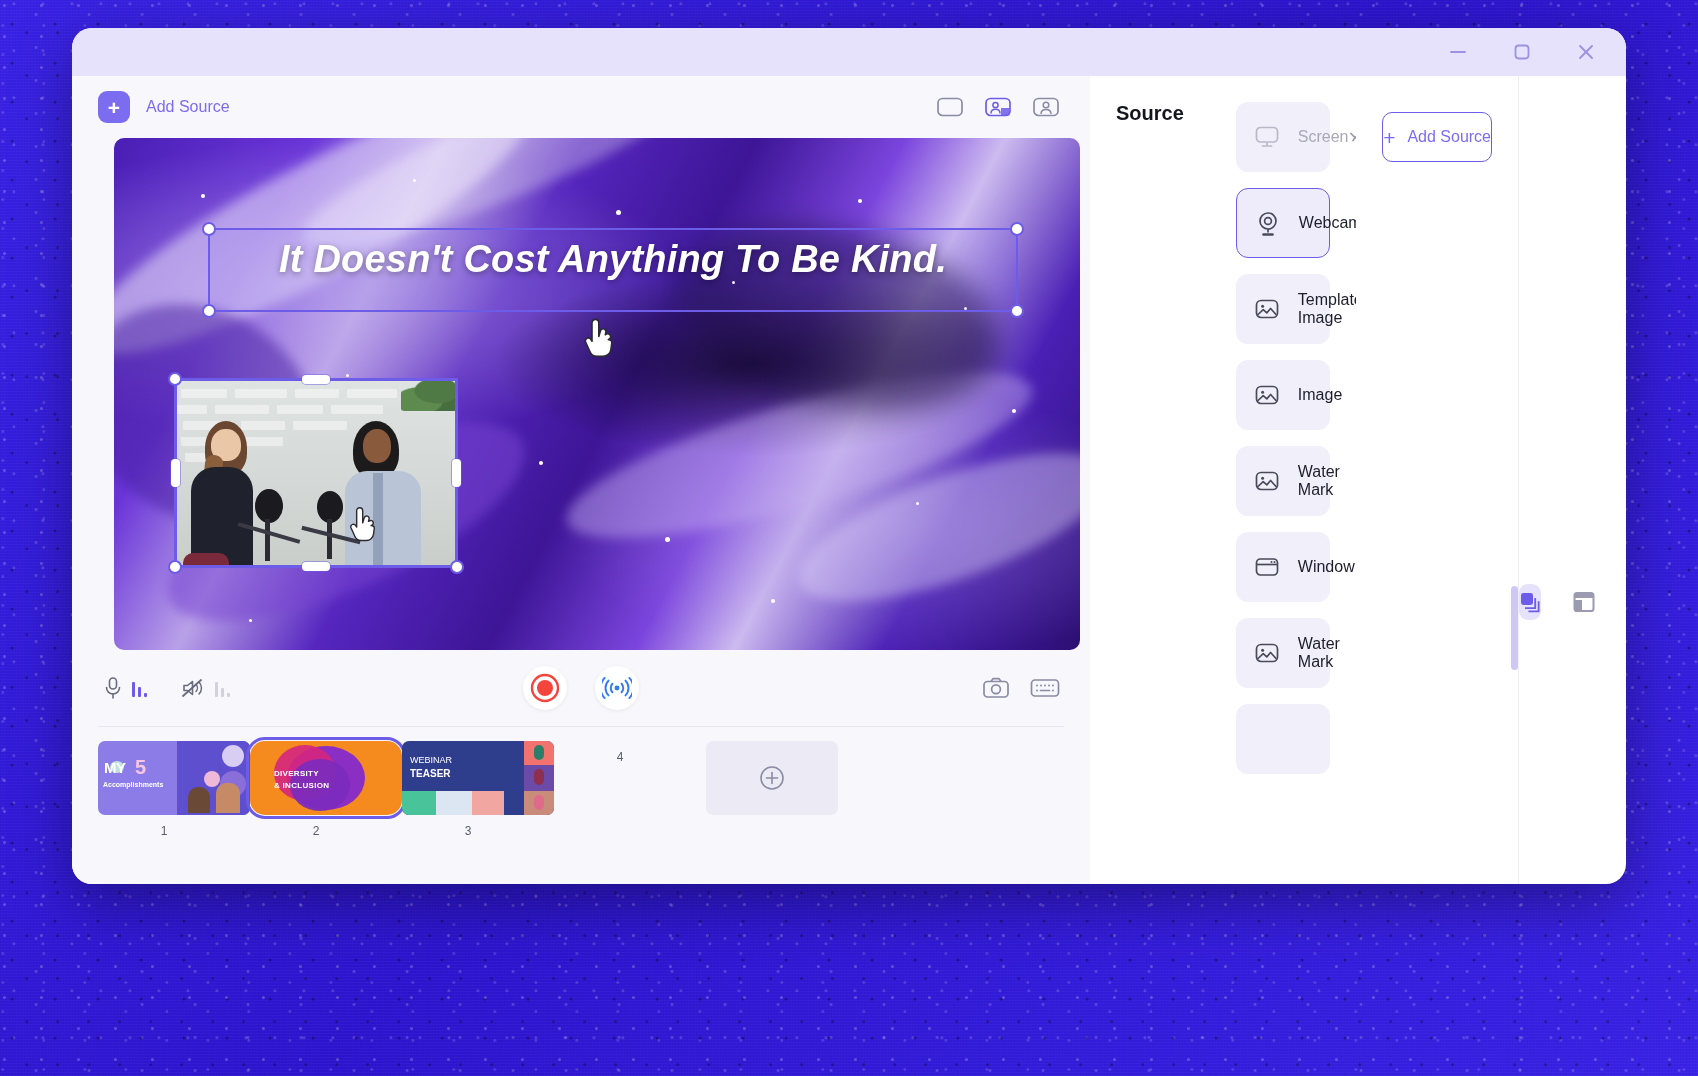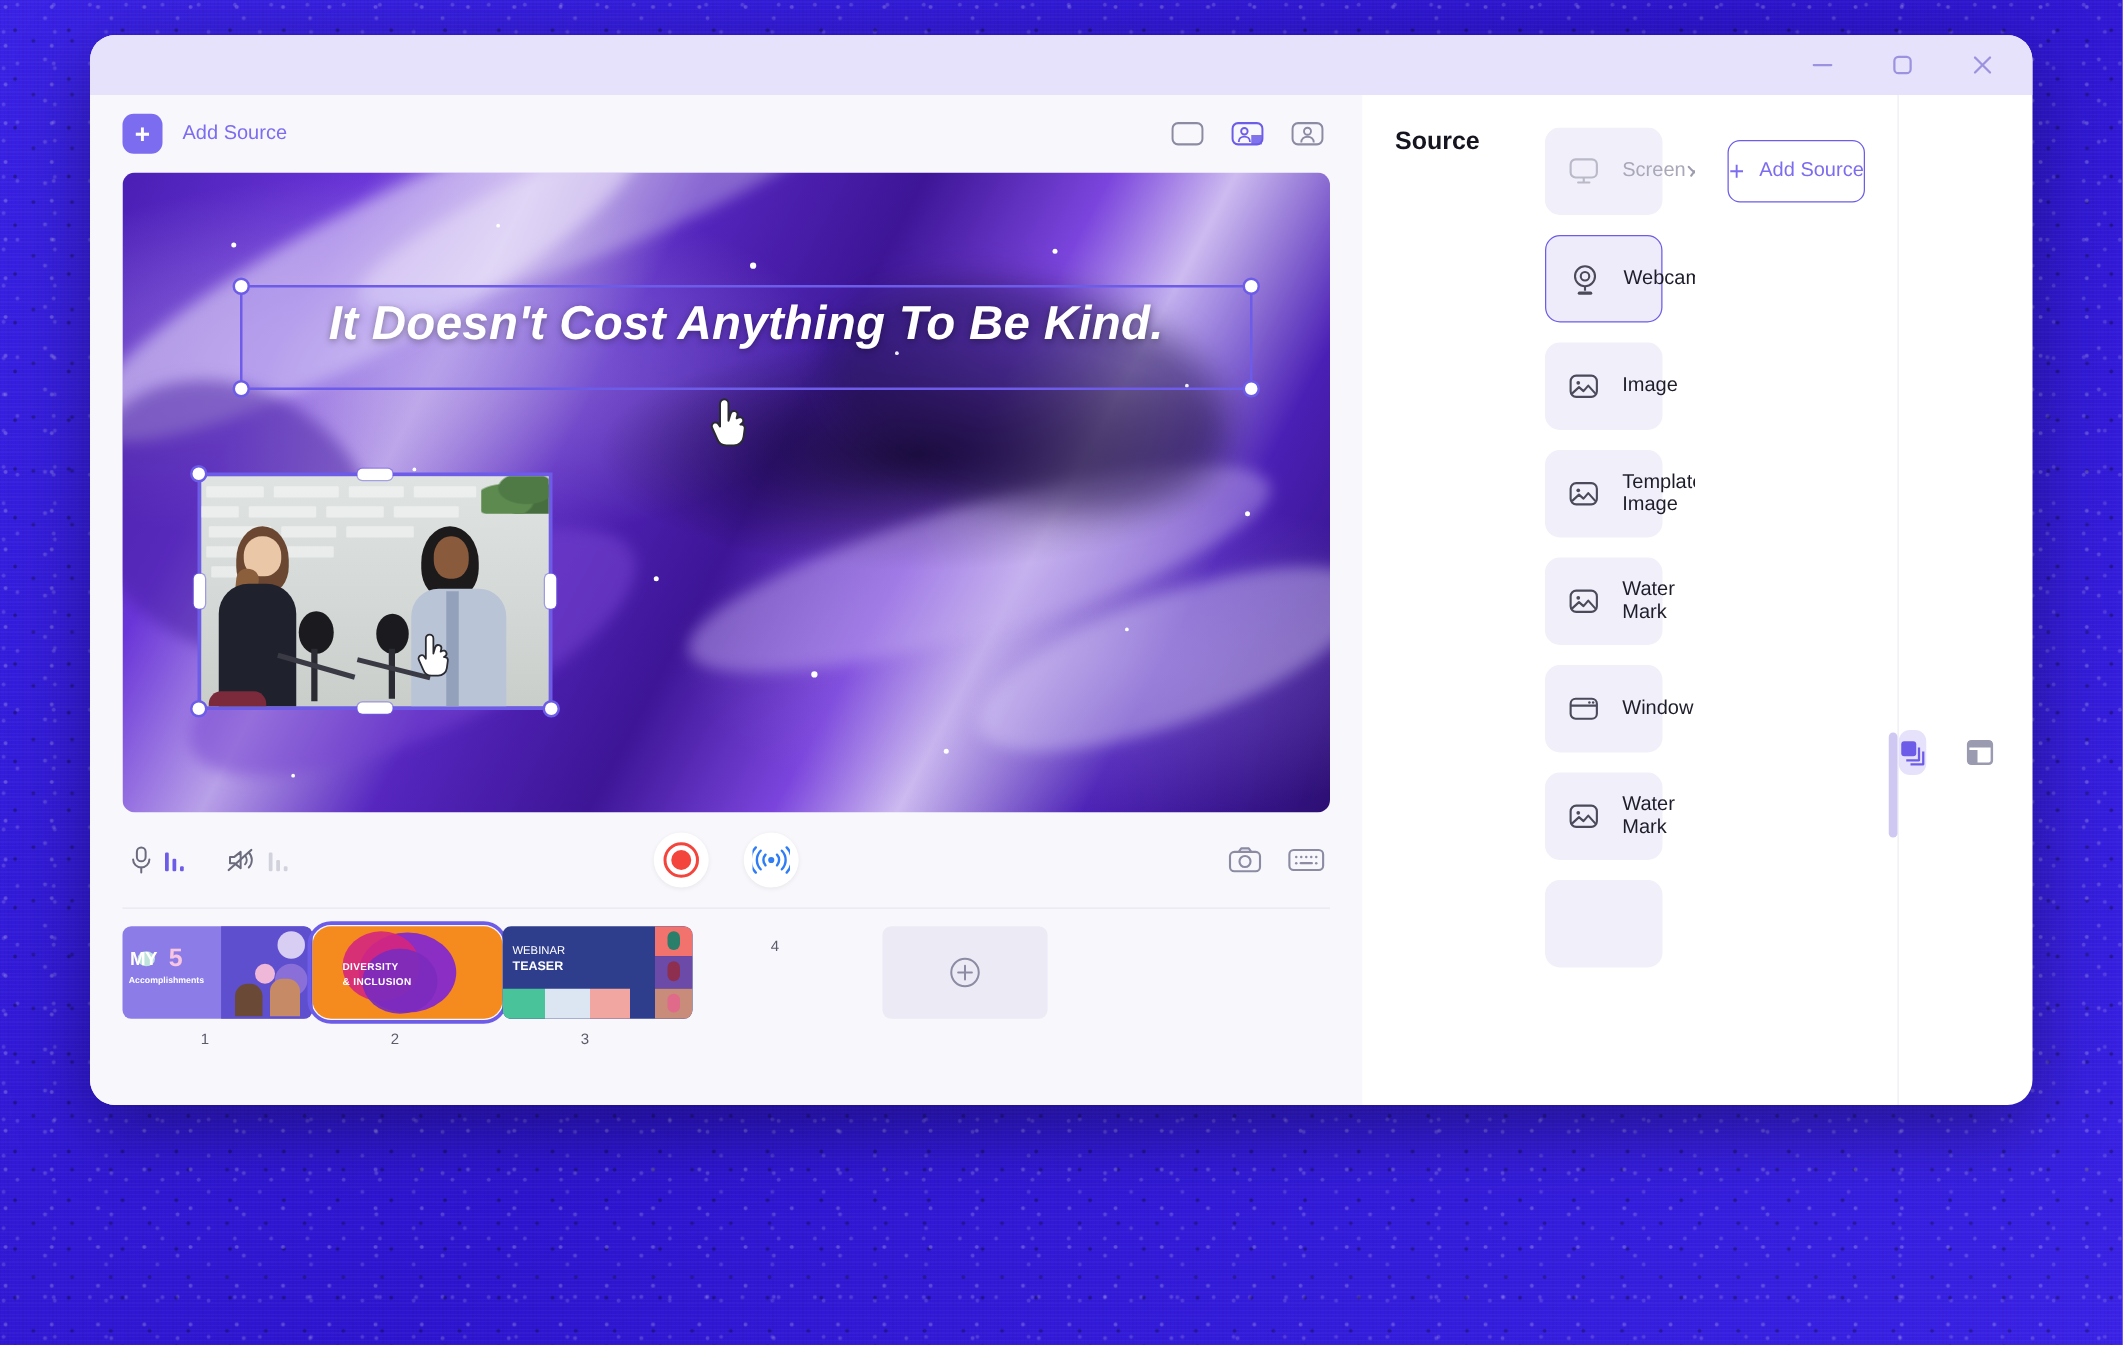--- a/index.html
+++ b/index.html
@@ -56,21 +56,21 @@
     display:flex; align-items:center; justify-content:center; color:#fff;
     font-size:21px; font-weight:700; line-height:1;
   }
   #add-source-label { color:#7c6cf0; font-size:16px; }
   #view-modes { margin-left:auto; display:flex; gap:12px; align-items:center; }
   .view-mode { width:36px; height:28px; border-radius:7px; display:flex; align-items:center;
                justify-content:center; cursor:pointer; color:#8b8ba3; }
   .view-mode.active { color:#6c5ce7; }
 
   
-  #canvas-wrap { padding:0 26px; }
+  #canvas-wrap { padding:0 42px; }
   #canvas {
     position:relative; width:966px; height:512px; border-radius:10px; overflow:hidden;
     background:
       radial-gradient(ellipse 38% 26% at 66% 44%, rgba(18,8,46,.92) 0%, rgba(18,8,46,0) 70%),
       radial-gradient(ellipse 60% 48% at 22% 30%, rgba(198,178,236,.55) 0%, rgba(198,178,236,0) 62%),
       radial-gradient(ellipse 52% 40% at 80% 76%, rgba(168,142,226,.40) 0%, rgba(168,142,226,0) 65%),
       linear-gradient(118deg,#4a1fb5 0%,#6a35d8 16%,#b9a1e8 27%,#5626bf 38%,#3d1596 52%,#7b45dd 64%,#cdbbf0 72%,#4a1fb5 84%,#2c0f73 100%);
   }
   
   #canvas .streak { position:absolute; border-radius:50%; filter:blur(6px); pointer-events:none; }
@@ -528,32 +528,32 @@
           </div>
 
           <div class="src-row">
             <div class="src-ic">
               <svg width="26" height="24" viewBox="0 0 26 24">
                 <rect x="2.5" y="3.5" width="21" height="17" rx="4.5" fill="none" stroke="currentColor" stroke-width="1.7"></rect>
                 <circle cx="8.6" cy="9.2" r="1.5" fill="currentColor"></circle>
                 <path d="M4 17.5l5.2-4.8 3.6 3.2 3.8-4.4 5.4 6" fill="none" stroke="currentColor" stroke-width="1.7" stroke-linejoin="round" stroke-linecap="round"></path>
               </svg>
             </div>
-            <div class="src-label">Image</div>
+            <div class="src-label">Template Image</div>
           </div>
 
           <div class="src-row">
             <div class="src-ic">
               <svg width="26" height="24" viewBox="0 0 26 24">
                 <rect x="2.5" y="3.5" width="21" height="17" rx="4.5" fill="none" stroke="currentColor" stroke-width="1.7"></rect>
                 <circle cx="8.6" cy="9.2" r="1.5" fill="currentColor"></circle>
                 <path d="M4 17.5l5.2-4.8 3.6 3.2 3.8-4.4 5.4 6" fill="none" stroke="currentColor" stroke-width="1.7" stroke-linejoin="round" stroke-linecap="round"></path>
               </svg>
             </div>
-            <div class="src-label">Template Image</div>
+            <div class="src-label">Image</div>
           </div>
 
           <div class="src-row">
             <div class="src-ic">
               <svg width="26" height="24" viewBox="0 0 26 24">
                 <rect x="2.5" y="3.5" width="21" height="17" rx="4.5" fill="none" stroke="currentColor" stroke-width="1.7"></rect>
                 <circle cx="8.6" cy="9.2" r="1.5" fill="currentColor"></circle>
                 <path d="M4 17.5l5.2-4.8 3.6 3.2 3.8-4.4 5.4 6" fill="none" stroke="currentColor" stroke-width="1.7" stroke-linejoin="round" stroke-linecap="round"></path>
               </svg>
             </div>

